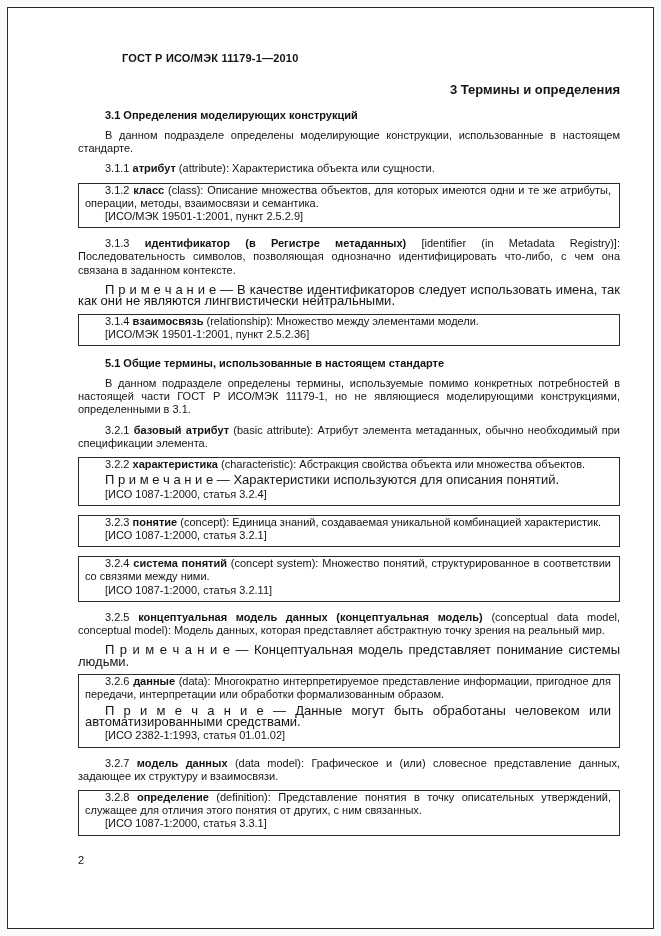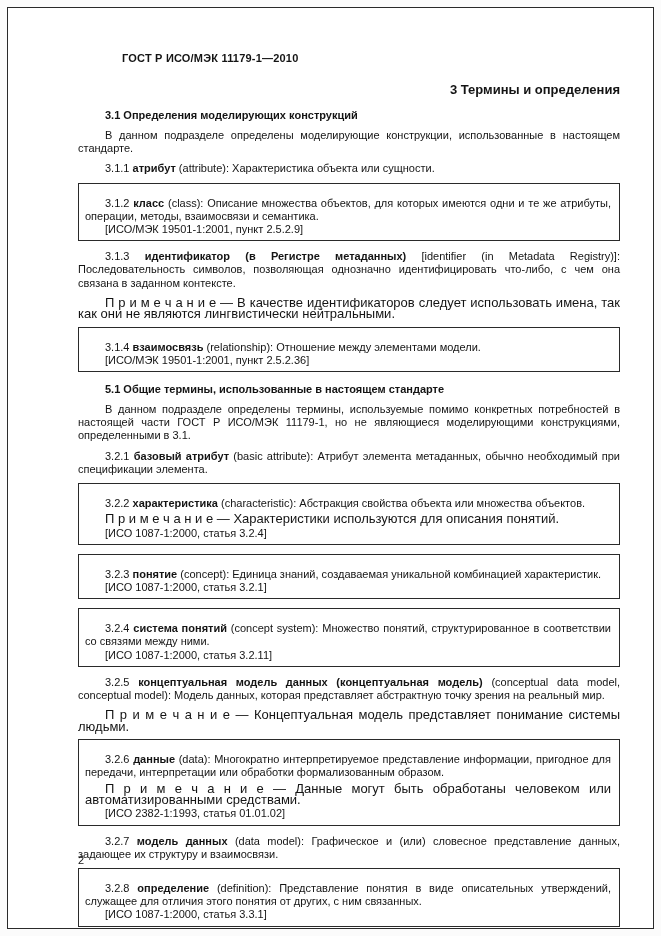--- a/index.html
+++ b/index.html
@@ -30,21 +30,21 @@
   }
   .para { text-indent: 27px; }
   .term-line { text-indent: 27px; }
   .term-name { font-weight: bold; }
   .note {
     font-size: 13px; line-height: 11.4px; text-align: justify;
     text-indent: 27px; margin: 2px 0 7px 0;
   }
   .box {
     border: 1px solid #2a2a2a;
-    padding: 13px 8px 4px 6px;
+    padding: 0 8px 4px 6px;
     margin: 5px 0 9px 0;
   }
   .box .term-line { text-indent: 20px; margin: 0; }
   .box .note { text-indent: 20px; margin: 3px 0 2px 0; }
   .ref { text-indent: 20px; text-align: left; margin: 0; }
   .page-num {
     position: absolute; left: 70px; bottom: 62px; font-size: 11px;
   }
 </style>
 </head>
@@ -57,21 +57,21 @@
       <h2 class="h2">3.1 Определения моделирующих конструкций</h2>
       <p class="para">В данном подразделе определены моделирующие конструкции, использованные в настоящем стандарте.</p>
       <p class="term-line"><span class="term-num">3.1.1  </span><b class="term-name">атрибут</b><span class="term-text"> (attribute): Характеристика объекта или сущности.</span></p>
       <div class="box">
         <p class="term-line"><span class="term-num">3.1.2  </span><b class="term-name">класс</b><span class="term-text"> (class): Описание множества объектов, для которых имеются одни и те же атрибуты, операции, методы, взаимосвязи и семантика.</span></p>
         <p class="ref">[ИСО/МЭК  19501-1:2001, пункт 2.5.2.9]</p>
       </div>
       <p class="term-line"><span class="term-num">3.1.3  </span><b class="term-name">идентификатор (в Регистре метаданных)</b><span class="term-text"> [identifier (in Metadata Registry)]: Последовательность символов, позволяющая однозначно идентифицировать что-либо, с чем она связана в заданном контексте.</span></p>
       <p class="note"><span class="note-label">П р и м е ч а н и е — </span>В качестве идентификаторов следует использовать имена, так как они не являются лингвистически нейтральными.</p>
       <div class="box">
-        <p class="term-line"><span class="term-num">3.1.4  </span><b class="term-name">взаимосвязь</b><span class="term-text"> (relationship): Отношение между элементами модели.</span></p>
+        <p class="term-line"><span class="term-num">3.1.4  </span><b class="term-name">взаимосвязь</b><span class="term-text"> (relationship): Множество между элементами модели.</span></p>
         <p class="ref">[ИСО/МЭК  19501-1:2001, пункт 2.5.2.36]</p>
       </div>
       <h2 class="h2">5.1 Общие термины, использованные в настоящем стандарте</h2>
       <p class="para">В данном подразделе определены термины, используемые помимо конкретных потребностей в настоящей части ГОСТ Р ИСО/МЭК 11179-1, но не являющиеся моделирующими конструкциями, определенными в 3.1.</p>
       <p class="term-line"><span class="term-num">3.2.1  </span><b class="term-name">базовый атрибут</b><span class="term-text"> (basic attribute): Атрибут элемента метаданных, обычно необходимый при спецификации элемента.</span></p>
       <div class="box">
         <p class="term-line"><span class="term-num">3.2.2  </span><b class="term-name">характеристика</b><span class="term-text"> (characteristic): Абстракция свойства объекта или множества объектов.</span></p>
         <p class="note"><span class="note-label">П р и м е ч а н и е — </span>Характеристики используются для описания понятий.</p>
         <p class="ref">[ИСО  1087-1:2000, статья 3.2.4]</p>
       </div>
@@ -85,18 +85,18 @@
       </div>
       <p class="term-line"><span class="term-num">3.2.5  </span><b class="term-name">концептуальная модель данных (концептуальная модель)</b><span class="term-text"> (conceptual data model, conceptual model): Модель данных, которая представляет абстрактную точку зрения на реальный мир.</span></p>
       <p class="note"><span class="note-label">П р и м е ч а н и е — </span>Концептуальная модель представляет понимание системы людьми.</p>
       <div class="box">
         <p class="term-line"><span class="term-num">3.2.6  </span><b class="term-name">данные</b><span class="term-text"> (data): Многократно интерпретируемое представление информации, пригодное для передачи, интерпретации или обработки формализованным образом.</span></p>
         <p class="note"><span class="note-label">П р и м е ч а н и е — </span>Данные могут быть обработаны человеком или автоматизированными средствами.</p>
         <p class="ref">[ИСО  2382-1:1993, статья 01.01.02]</p>
       </div>
       <p class="term-line"><span class="term-num">3.2.7  </span><b class="term-name">модель данных</b><span class="term-text"> (data model): Графическое и (или) словесное представление данных, задающее их структуру и взаимосвязи.</span></p>
       <div class="box">
-        <p class="term-line"><span class="term-num">3.2.8  </span><b class="term-name">определение</b><span class="term-text"> (definition): Представление понятия в виде описательных утверждений, служащее для отличия этого понятия от других, с ним связанных.</span></p>
+        <p class="term-line"><span class="term-num">3.2.8  </span><b class="term-name">определение</b><span class="term-text"> (definition): Представление понятия в точку описательных утверждений, служащее для отличия этого понятия от других, с ним связанных.</span></p>
         <p class="ref">[ИСО  1087-1:2000, статья 3.3.1]</p>
       </div>
     </div>
   <div class="page-num">2</div>
 </div>
 
 </body></html>

